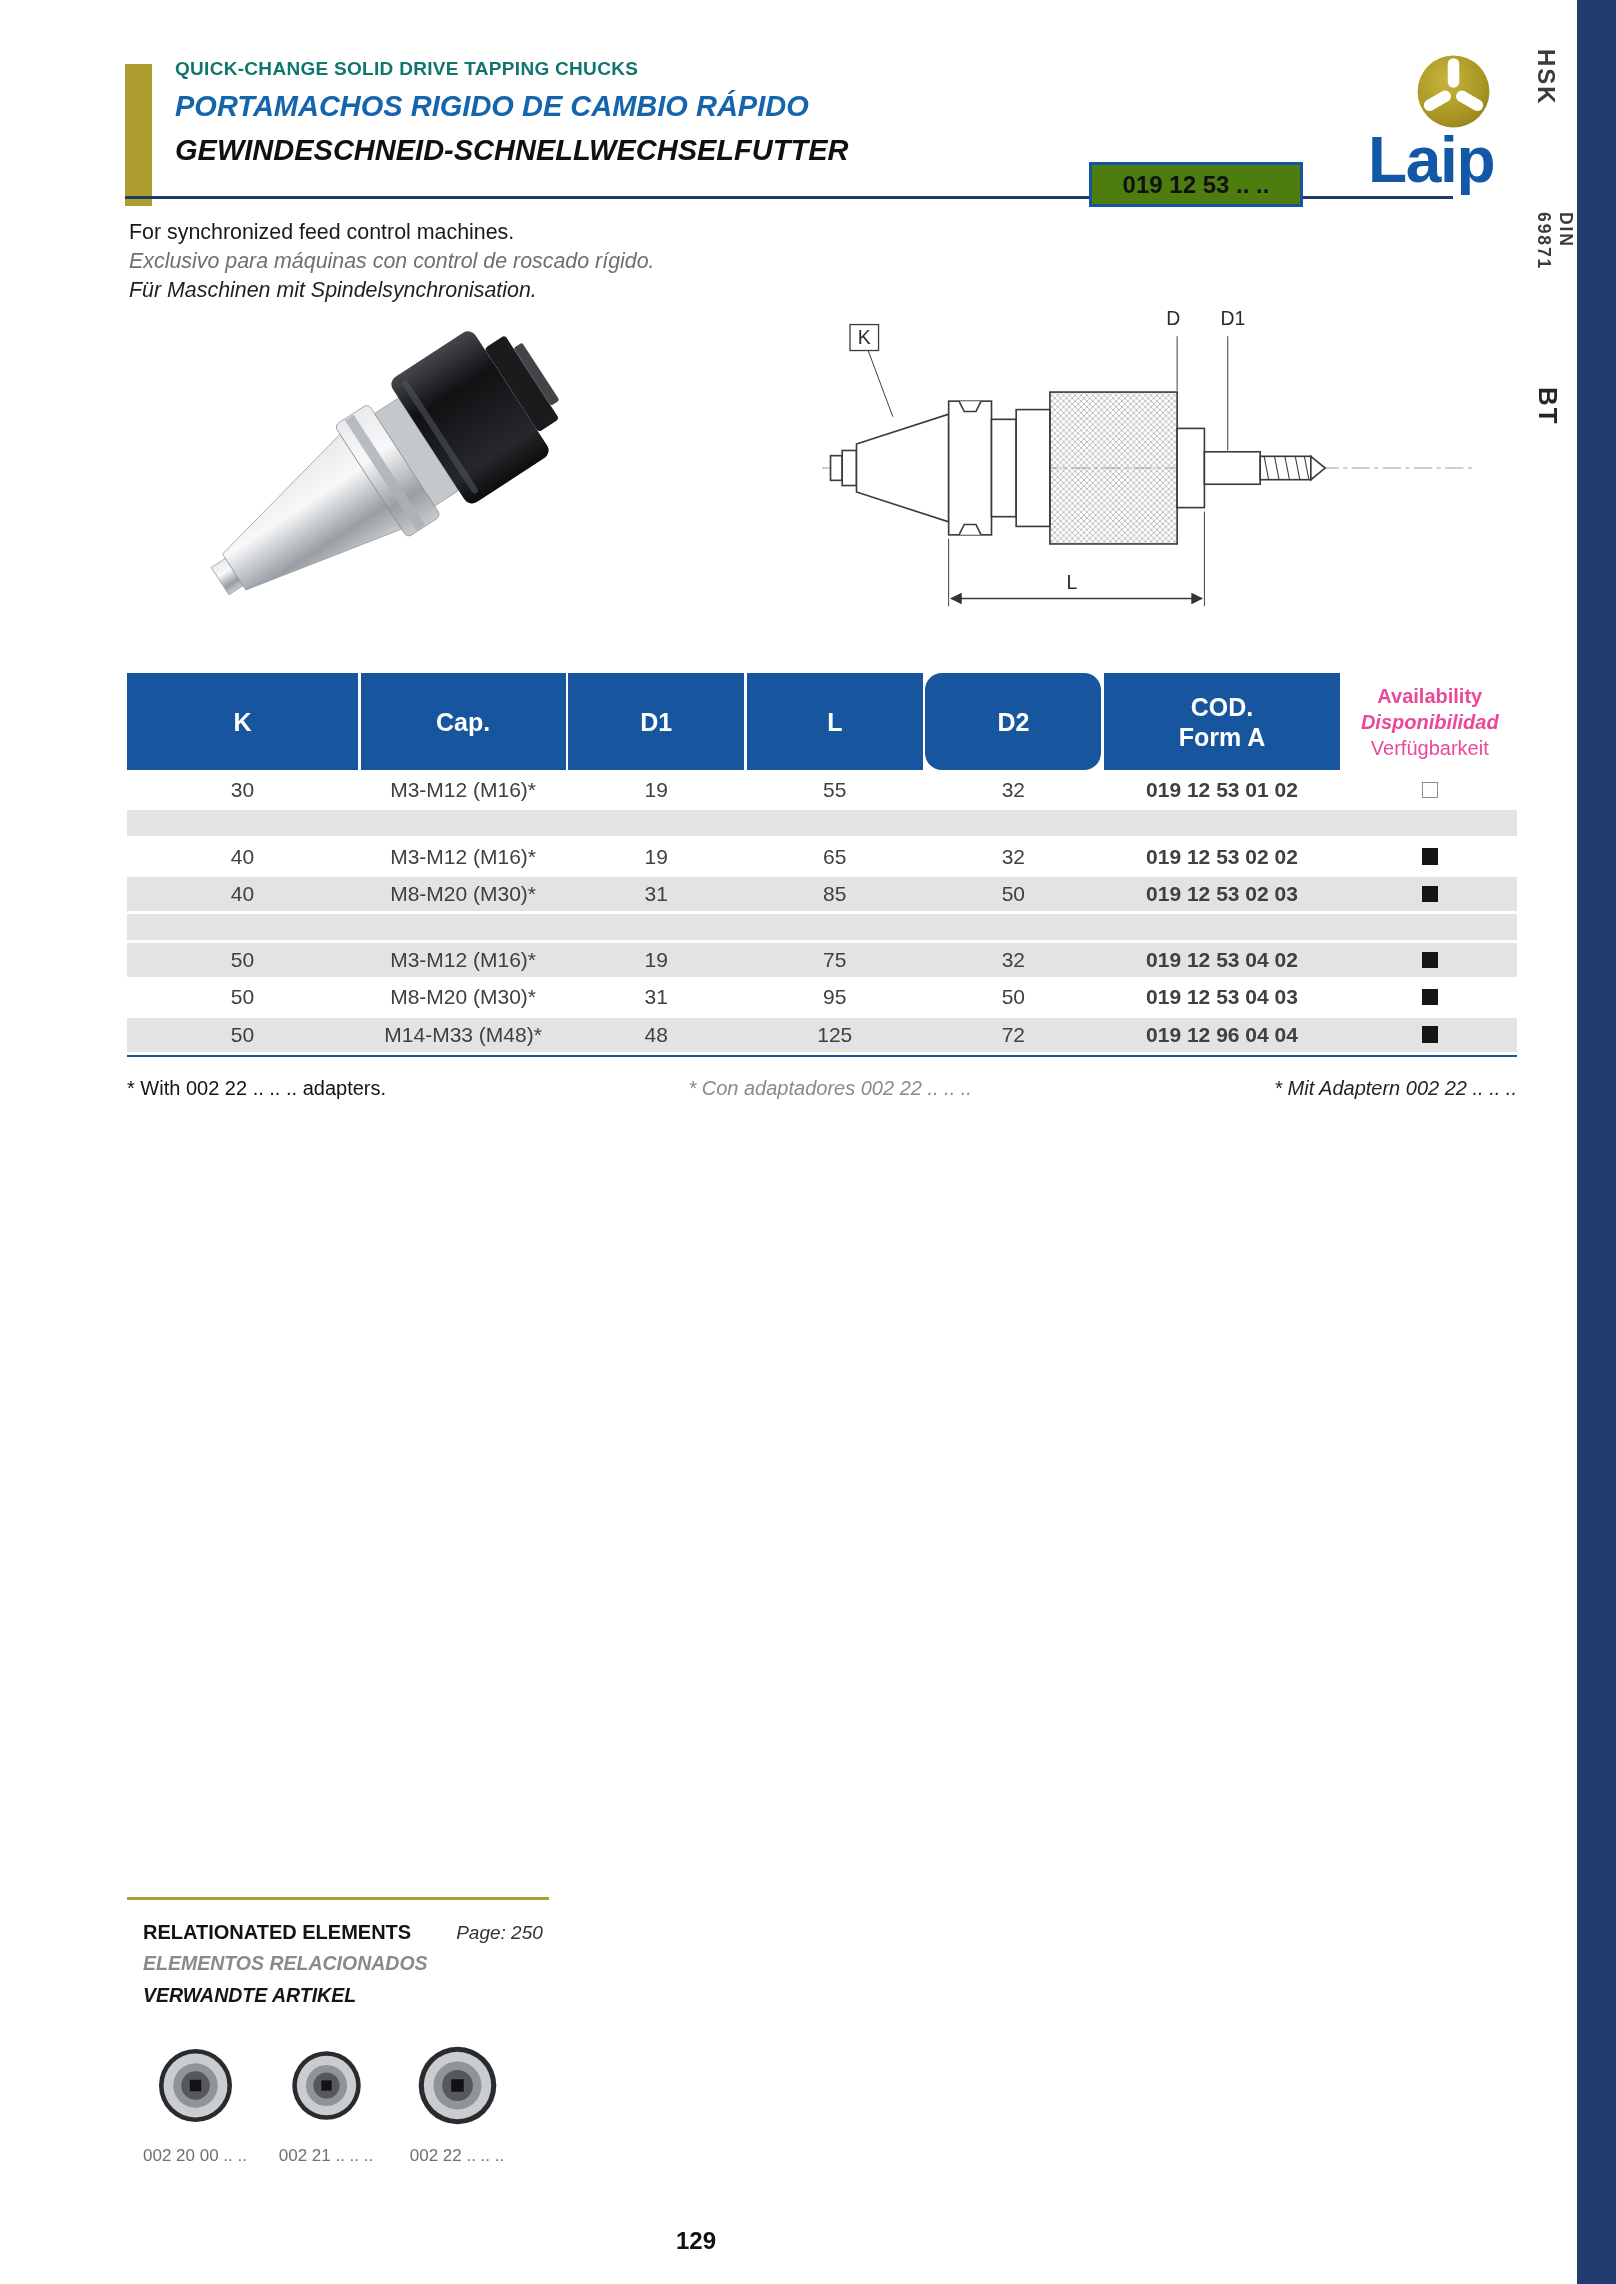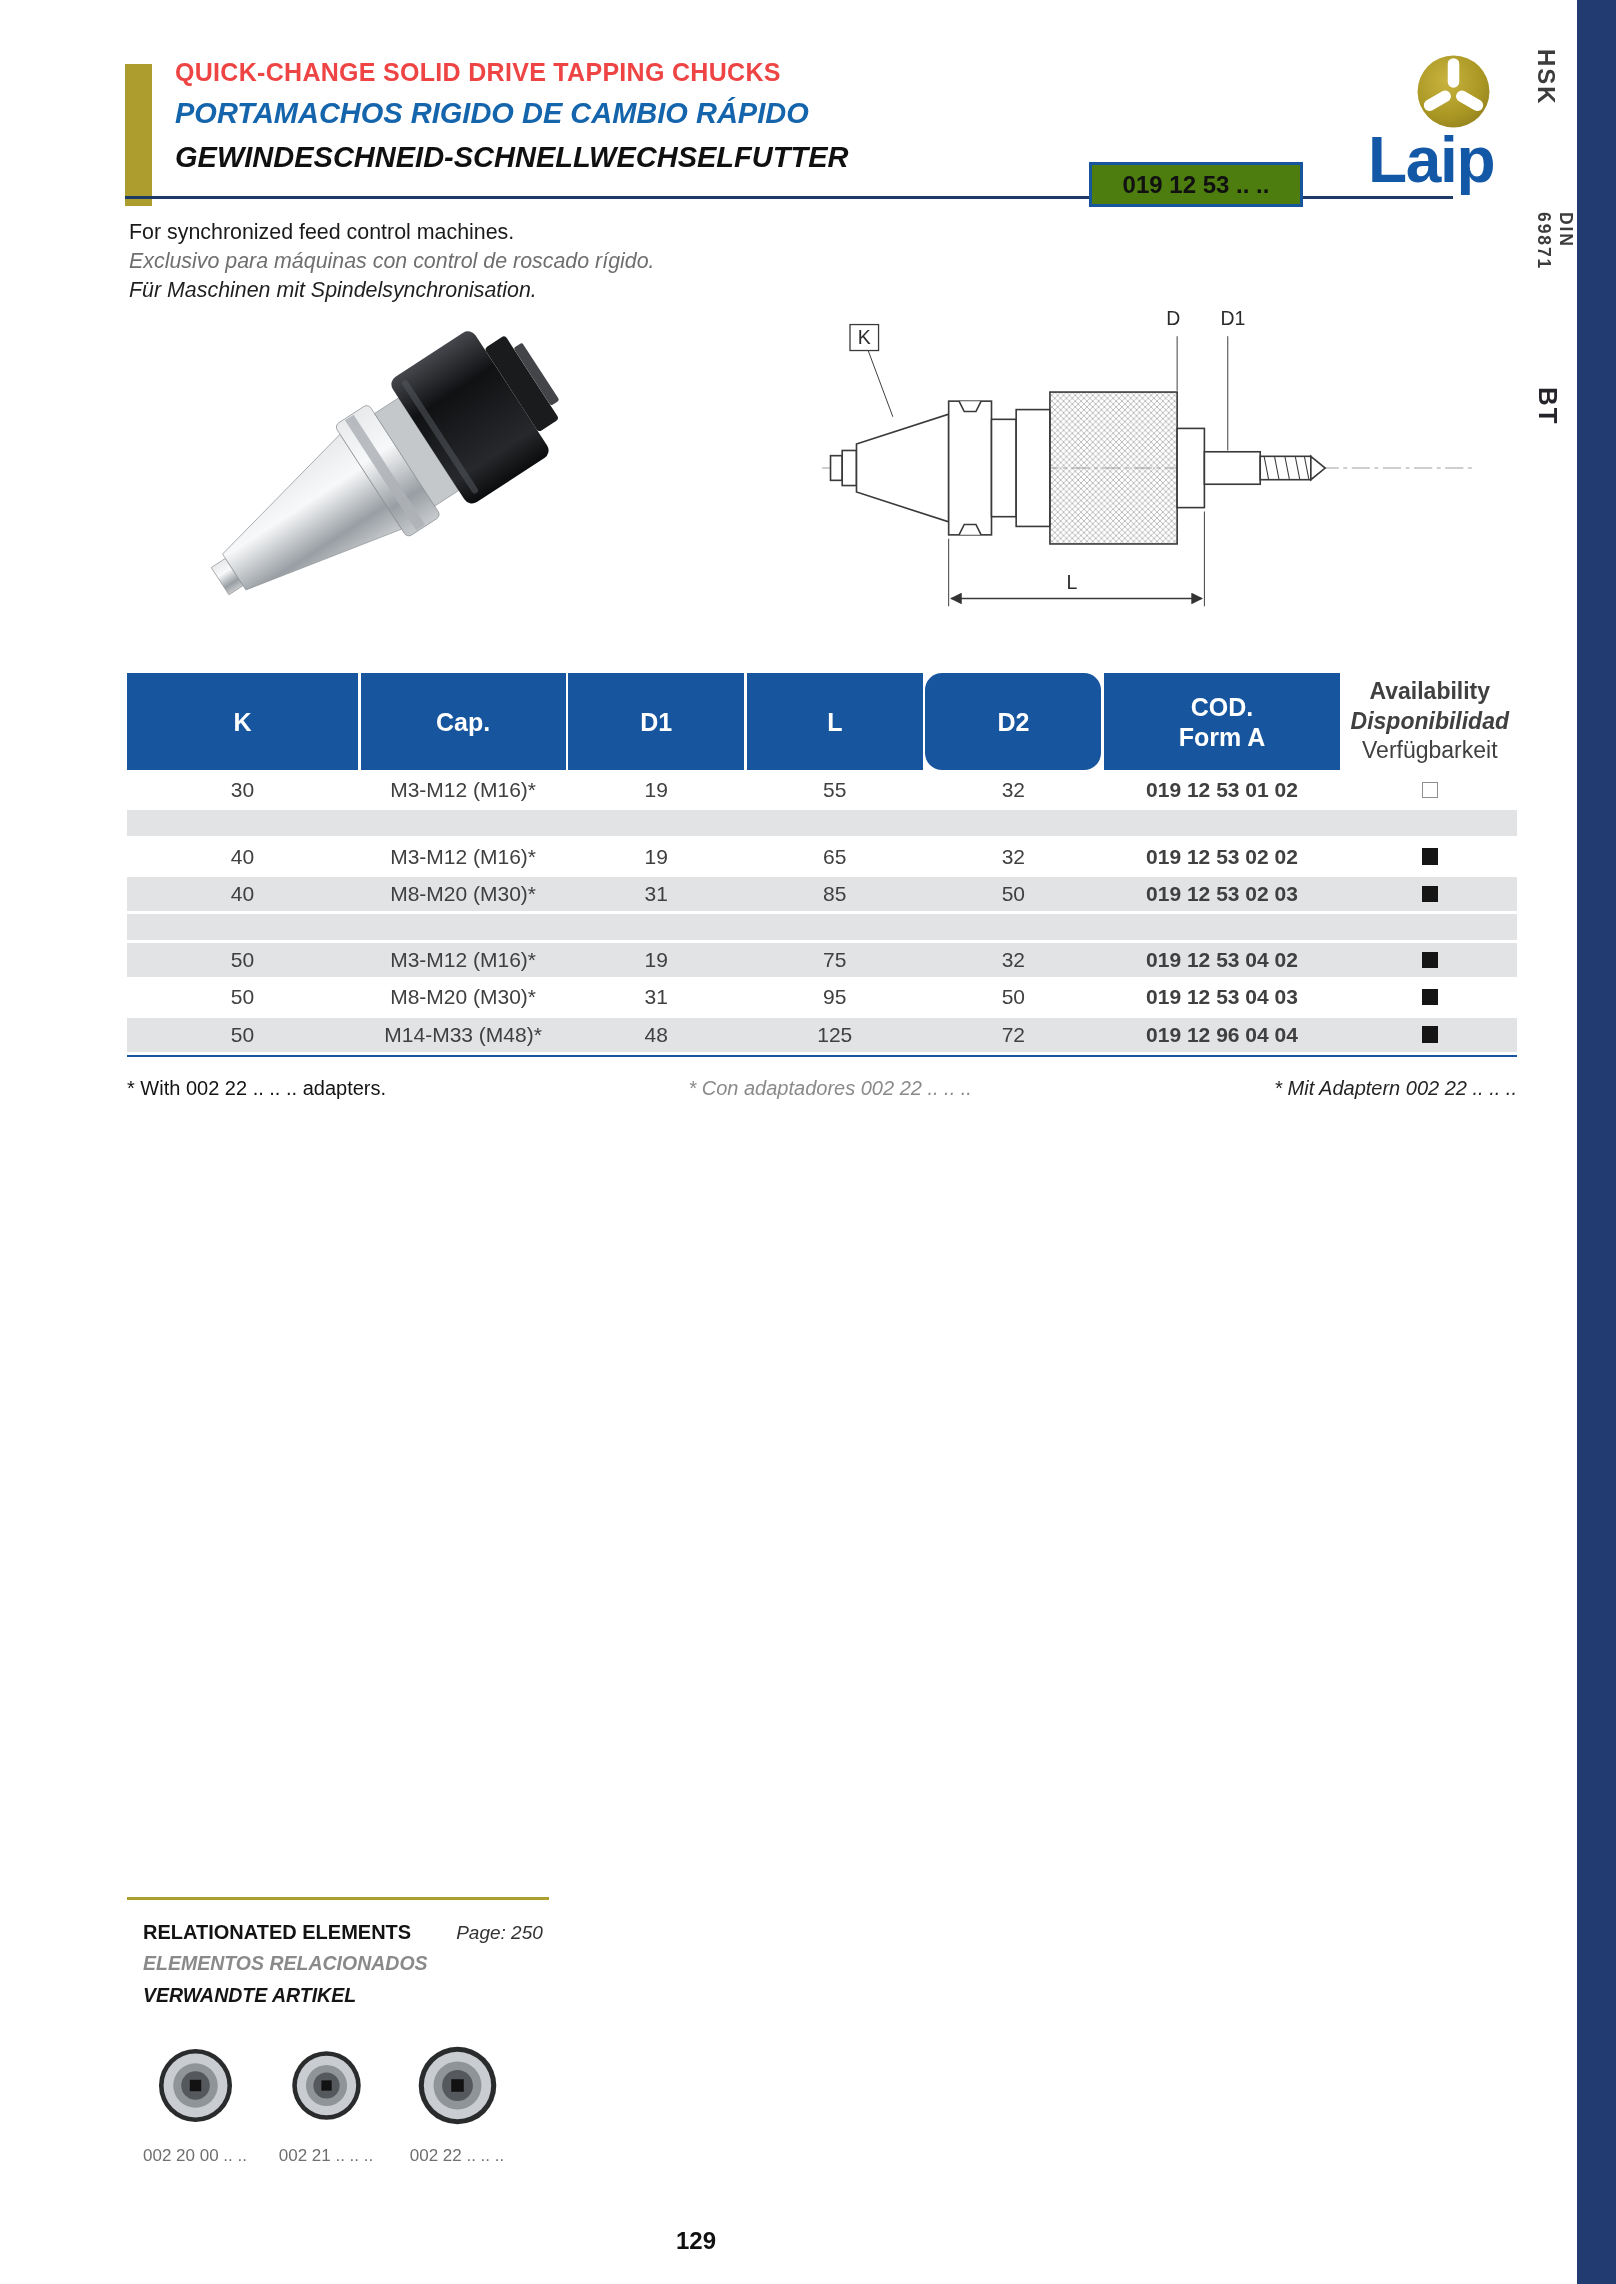--- a/index.html
+++ b/index.html
@@ -9,21 +9,21 @@
   
   .right-bar{position:absolute;right:0;top:0;width:39px;height:2284px;background:#223c72;}
   .side-label{position:absolute;writing-mode:vertical-rl;color:#3c3c3c;letter-spacing:1.9px;}
   .side-hsk{right:56px;top:49px;font-size:24px;font-weight:bold;}
   .side-din{right:40px;top:212px;font-size:17.5px;font-weight:bold;line-height:1.25;}
   .side-bt{right:53px;top:387px;font-size:26px;font-weight:bold;color:#24242a;}
 
   
   .gold-bar{position:absolute;left:125px;top:64px;width:27px;height:142px;background:#ac9d2e;}
   .titles{position:absolute;left:175px;top:58px;}
-  .t-en{font-size:25px;font-weight:bold;color:#ef4444;letter-spacing:0.3px;}
+  .t-en{font-size:19px;font-weight:bold;color:#0f766e;letter-spacing:0.3px;}
   .t-es{font-size:29px;font-weight:bold;font-style:italic;color:#1565ad;margin-top:10.4px;}
   .t-de{font-size:29px;font-weight:bold;font-style:italic;color:#101010;margin-top:11px;}
   .head-rule{position:absolute;left:125px;top:196px;width:1328px;height:2.6px;background:#1c3a66;}
   .code-box{position:absolute;left:1089px;top:162px;width:208px;height:39px;background:#4d7c0f;
             border:3.2px solid #17569e;display:flex;align-items:center;justify-content:center;
             font-size:24px;font-weight:bold;color:#111;z-index:3;}
   .logo-emblem{position:absolute;left:1415px;top:53px;z-index:2;}
   .logo-text{position:absolute;left:1368px;top:123px;font-size:64px;font-weight:bold;
              color:#1358a7;letter-spacing:-1.3px;z-index:2;}
 
@@ -36,21 +36,21 @@
   
   .photo-wrap{position:absolute;left:156px;top:302px;}
   .drawing-wrap{position:absolute;left:812px;top:296px;}
   .dim-text{font-family:"Liberation Sans",sans-serif;font-size:30px;fill:#2b2b2b;}
 
   
   .tbl{position:absolute;left:127px;top:673px;width:1390px;}
   .thead{display:flex;gap:2.6px;height:97px;margin-bottom:3.2px;}
   .th{background:#17569e;color:#fff;display:flex;flex-direction:column;align-items:center;
       justify-content:center;font-weight:bold;font-size:25px;line-height:1.2;}
-  .th.avail{background:#fff;color:#404040;font-size:23px;line-height:1.3;}
+  .th.avail{background:#fff;color:#ec4899;font-size:20px;line-height:1.3;}
   .th.avail .l1{font-weight:bold;}
   .th.avail .l2{font-weight:bold;font-style:italic;}
   .th.avail .l3{font-weight:normal;}
   .c-k{width:231px;} .c-cap{width:205px;} .c-d1{width:176px;} .c-l{width:176px;}
   .c-d2{width:176px;border-radius:17px;} .c-cod{width:236px;} .c-av{width:172px;flex:1;}
   .trow{display:flex;gap:2.6px;height:34px;margin-bottom:3.2px;}
   .trow.gray{background:#e2e3e5;}
   .td{display:flex;align-items:center;justify-content:center;height:100%;
       font-size:21px;color:#404040;}
   .td.cod{font-weight:bold;}

